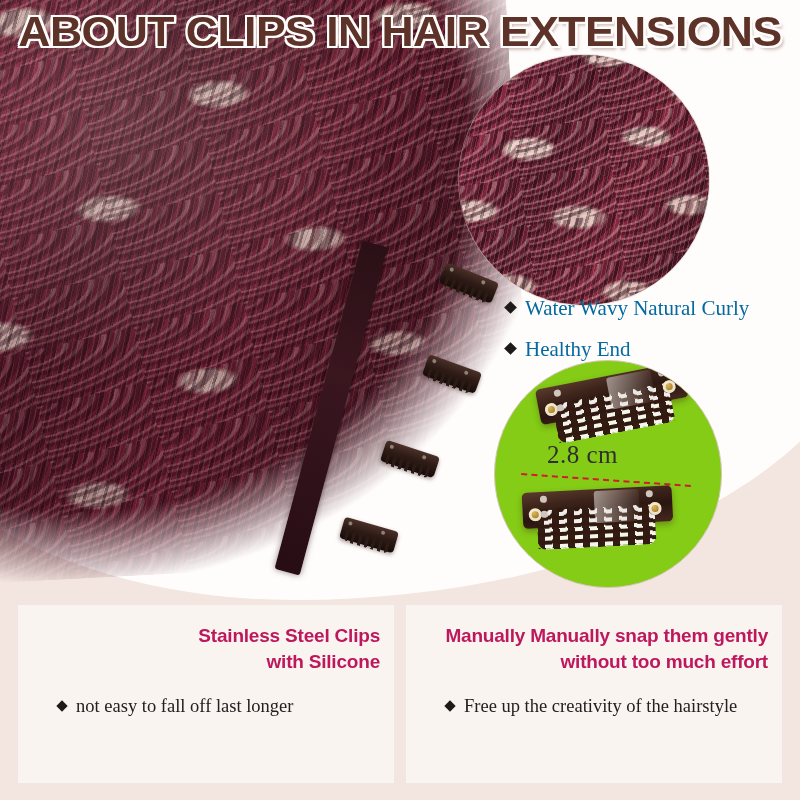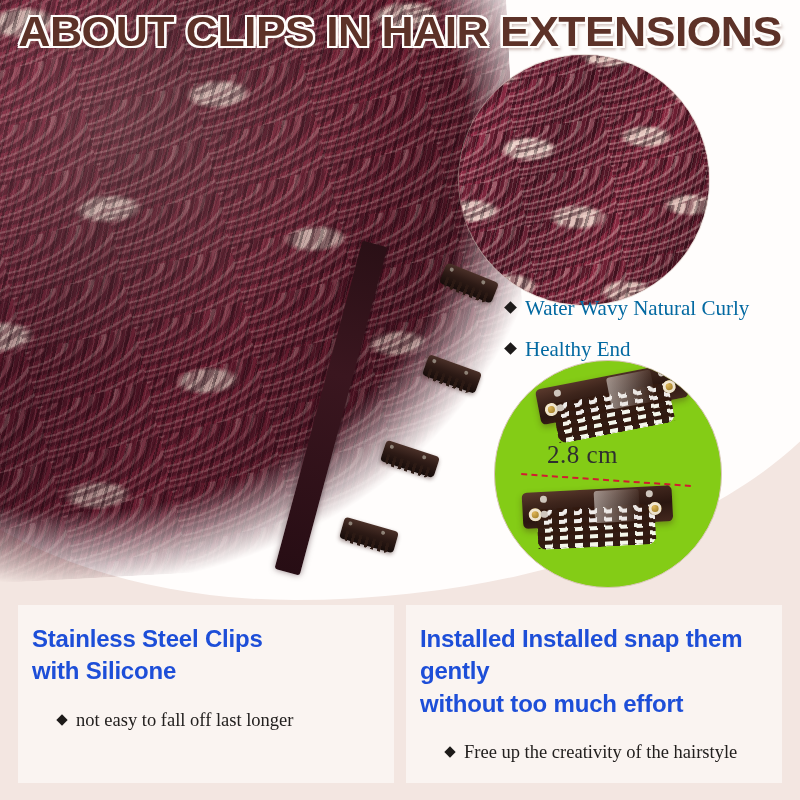--- a/index.html
+++ b/index.html
@@ -256,22 +256,22 @@
 
   
   .cards{
     position:absolute;left:18px;right:18px;bottom:17px;
     display:flex;gap:12px;height:178px;
   }
   .card{
     flex:1;background:#faf4f1;padding:18px 14px 0;box-sizing:border-box;
   }
   .card-title{
-    text-align:left;font-family:"Liberation Sans",sans-serif;
-    font-weight:bold;font-size:24px;color:#1d4ed8;line-height:1.35;
+    text-align:right;font-family:"Liberation Sans",sans-serif;
+    font-weight:bold;font-size:19px;color:#be185d;line-height:1.35;
     letter-spacing:-.2px;
   }
   .card-list{margin-top:22px;padding-left:26px;}
   .card-item{
     display:flex;align-items:baseline;gap:10px;margin-bottom:11px;
     font-family:"Liberation Serif",serif;font-size:18.5px;color:#23201f;
     white-space:nowrap;
     margin-top:19px;
   }
   .card-item .dia{width:8px;height:8px;top:-2px;}
@@ -358,21 +358,21 @@
       <div class="card-list">
         <div class="card-item">
           <span class="dia"></span>
           <span>not easy to fall off last longer</span>
         </div>
       </div>
     </div>
 
     <div class="card">
       <div class="card-title">
-        <div>Installed Installed snap them gently</div>
+        <div>Manually Manually snap them gently</div>
         <div>without too much effort</div>
       </div>
       <div class="card-list">
         <div class="card-item">
           <span class="dia"></span>
           <span>Free up the creativity of the hairstyle</span>
         </div>
       </div>
     </div>
 

